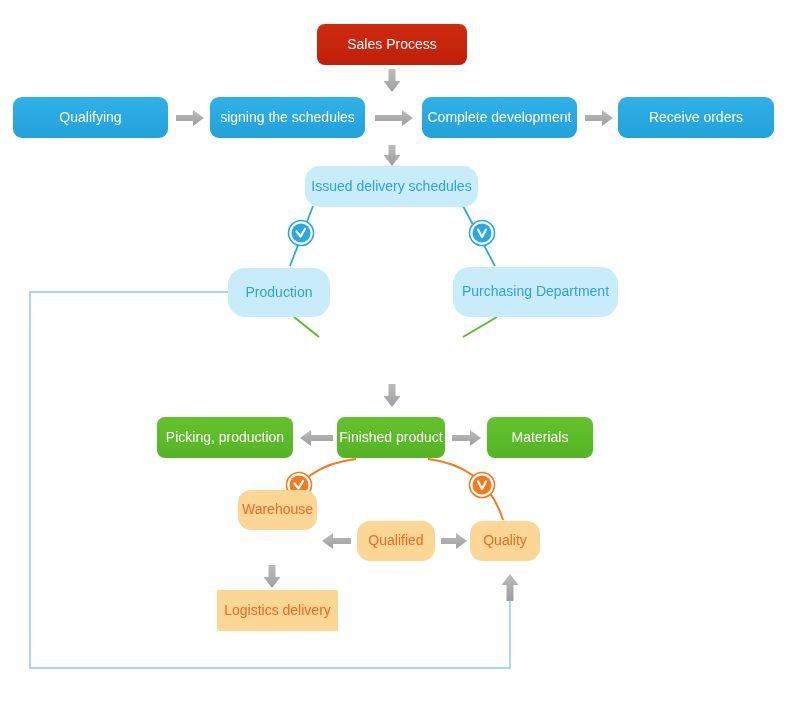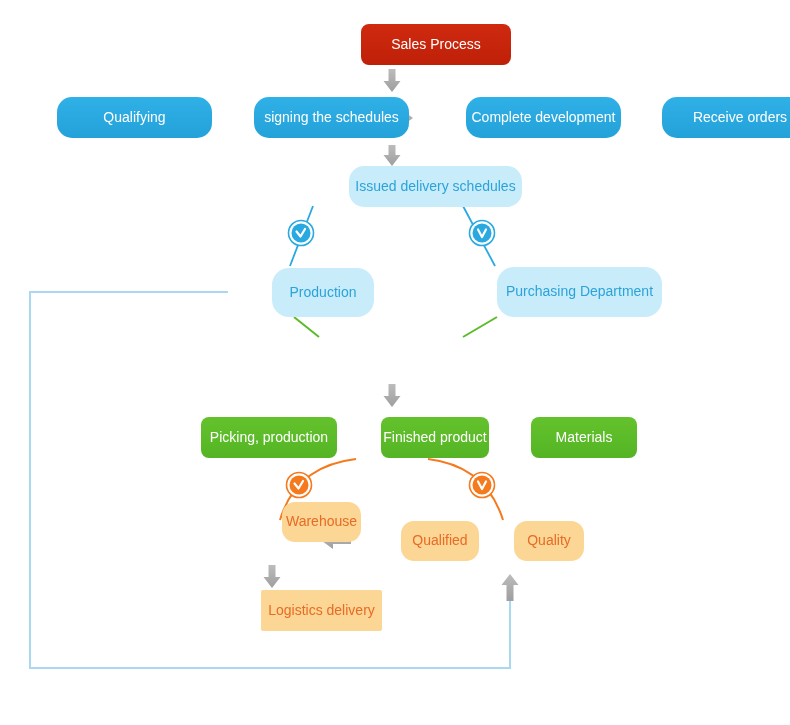--- a/index.html
+++ b/index.html
@@ -10,24 +10,23 @@
     font-family:"Liberation Sans", sans-serif;
     overflow:hidden;
   }
   .connector-layer{position:absolute;left:0;top:0;width:790px;height:725px;}
   .node{
     position:absolute;
     display:flex;align-items:center;justify-content:center;
     font-size:14px;line-height:1.1;text-align:center;
     white-space:nowrap;
     box-sizing:border-box;
-    margin-left:44px;
   }
   .red{background:linear-gradient(#cf2a10,#bf2008);color:#ffffff;border-radius:8px;}
-  .blue{background:linear-gradient(#2fb0e6,#23a2da);color:#ffffff;border-radius:15px;text-align:center;}
+  .blue{background:linear-gradient(#2fb0e6,#23a2da);color:#ffffff;border-radius:9px;text-align:center;}
   .lightblue{background:#c9ecfb;color:#2ba3d9;border-radius:15px;}
   .orange{background:linear-gradient(#f98322,#f0701a);color:#ffffff;border-radius:9px;}
   .green{background:linear-gradient(#63c22c,#55b424);color:#ffffff;border-radius:8px;}
   .tan{background:#fbd695;color:#e86b26;border-radius:13px;}
 </style>
 </head>
 <body>
 
 <div class="canvas">
 
@@ -97,19 +96,19 @@
   <div class="node lightblue" style="left:305px;top:166px;width:173px;height:41px">Issued delivery schedules</div>
 
   <div class="node lightblue" style="left:228px;top:268px;width:102px;height:49px;border-radius:17px">Production</div>
   <div class="node lightblue" style="left:453px;top:267px;width:165px;height:50px;border-radius:17px">Purchasing Department</div>
 
 
   <div class="node green" style="left:157px;top:417px;width:136px;height:41px">Picking, production</div>
   <div class="node green" style="left:337px;top:417px;width:108px;height:41px">Finished product</div>
   <div class="node green" style="left:487px;top:417px;width:106px;height:41px">Materials</div>
 
-  <div class="node tan" style="left:238px;top:502px;width:79px;height:40px">Warehouse</div>
+  <div class="node tan" style="left:238px;top:490px;width:79px;height:40px">Warehouse</div>
   <div class="node tan" style="left:357px;top:521px;width:78px;height:40px">Qualified</div>
   <div class="node tan" style="left:470px;top:521px;width:70px;height:40px">Quality</div>
 
   <div class="node tan" style="left:217px;top:590px;width:121px;height:41px;border-radius:2px">Logistics delivery</div>
 
 </div>
 
 </body></html>

